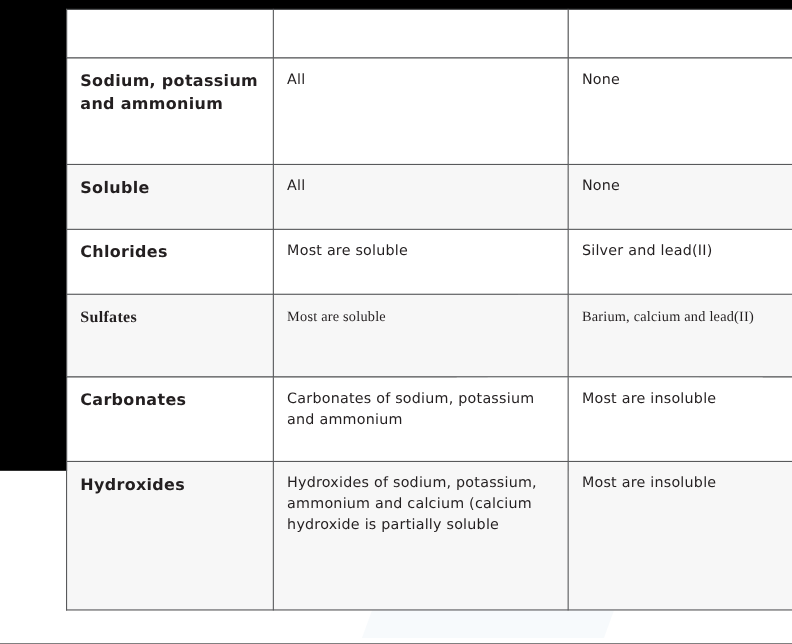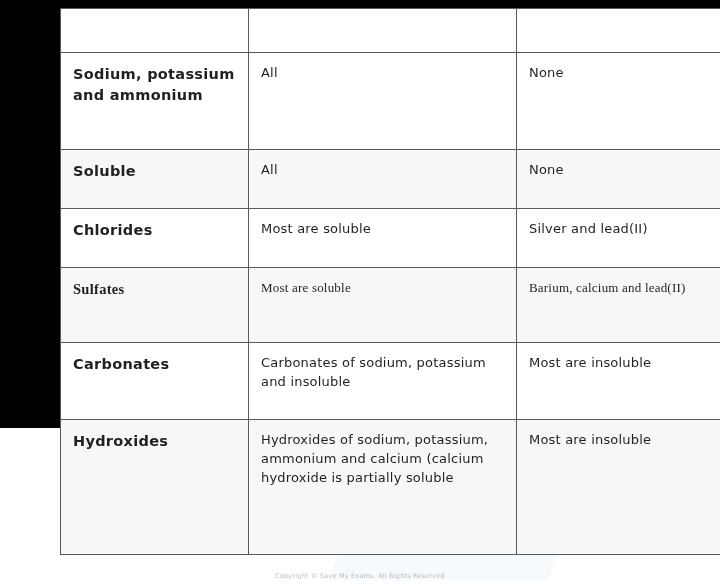--- a/index.html
+++ b/index.html
@@ -144,27 +144,26 @@
           <td class="cell-val">Most are soluble</td>
           <td class="cell-val">Silver and lead(II)</td>
         </tr>
         <tr class="r3 shaded">
           <td class="cell-salt">Sulfates</td>
           <td class="cell-val">Most are soluble</td>
           <td class="cell-val">Barium, calcium and lead(II)</td>
         </tr>
         <tr class="r4">
           <td class="cell-salt">Carbonates</td>
-          <td class="cell-val">Carbonates of sodium, potassium and insoluble</td>
+          <td class="cell-val">Carbonates of sodium, potassium and ammonium</td>
           <td class="cell-val">Most are insoluble</td>
         </tr>
         <tr class="r5 shaded">
           <td class="cell-salt">Hydroxides</td>
           <td class="cell-val">Hydroxides of sodium, potassium, ammonium and calcium (calcium hydroxide is partially soluble</td>
           <td class="cell-val">Most are insoluble</td>
         </tr>
       </tbody>
     </table>
   </div>
 
-  <div id="copyright">Copyright © Save My Exams. All Rights Reserved</div>
 
 </div>
 
 </body></html>

